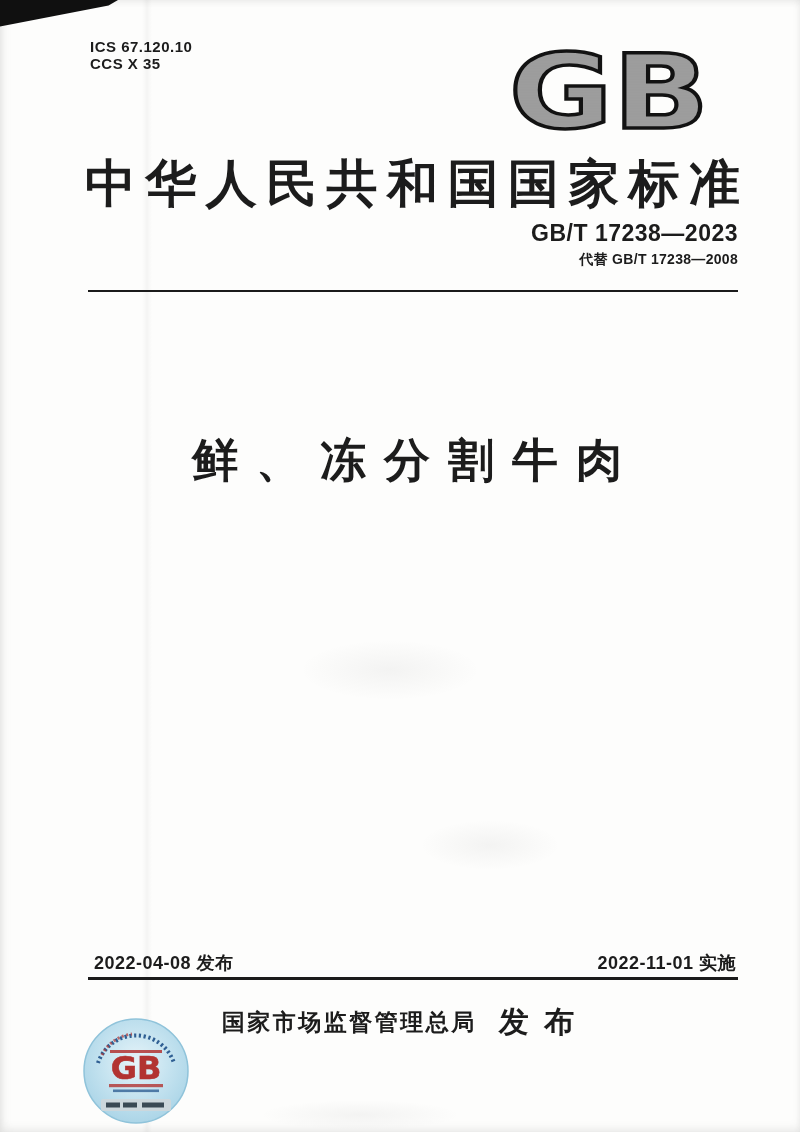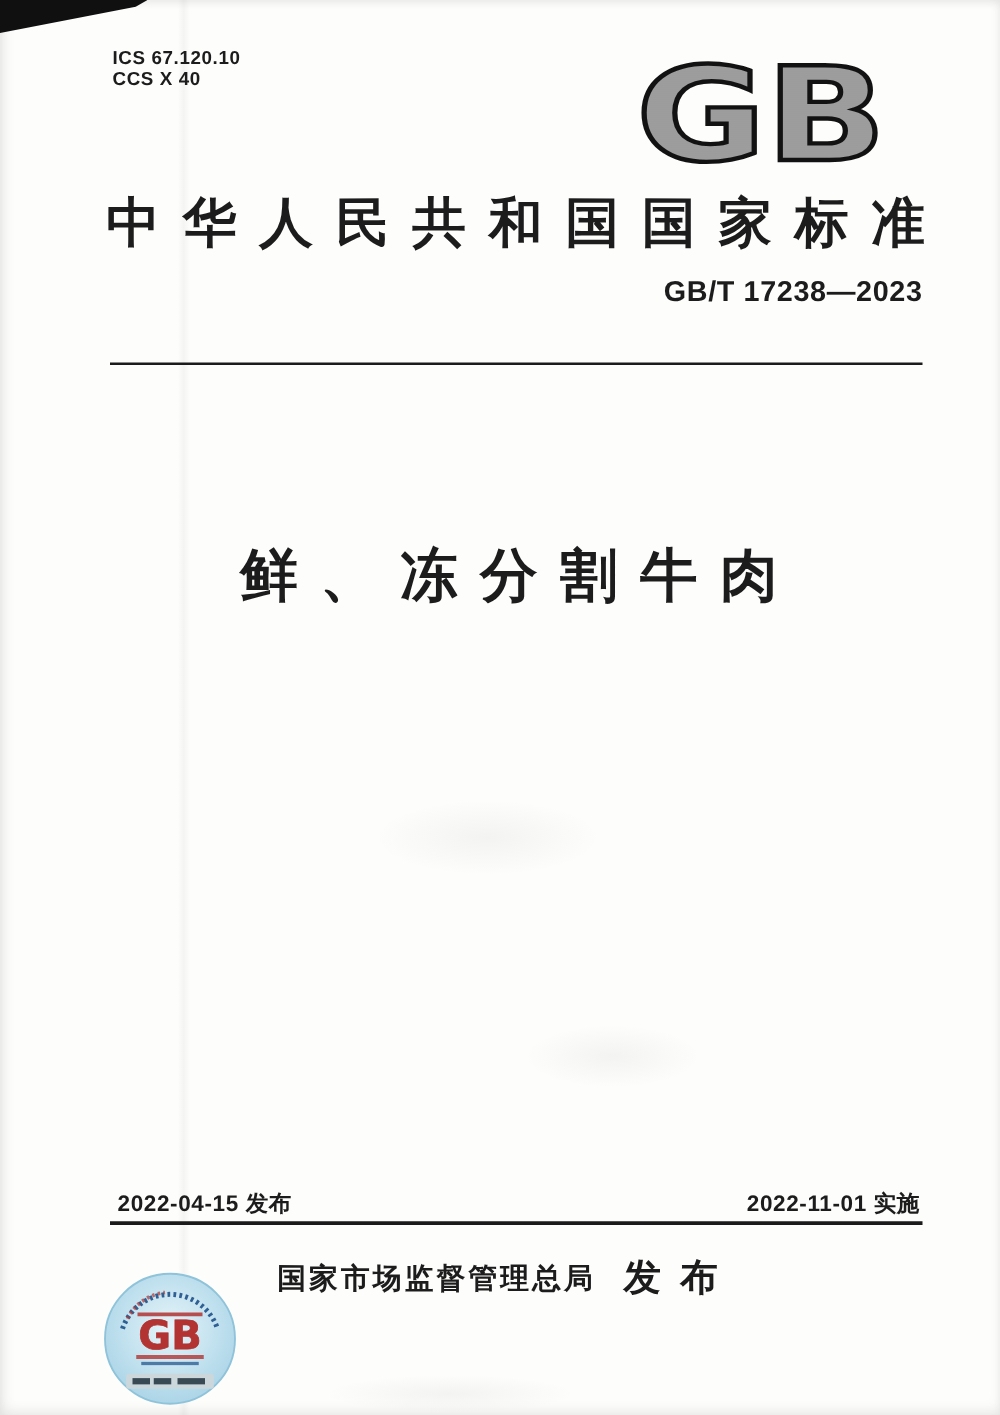--- a/index.html
+++ b/index.html
@@ -33,21 +33,21 @@
 
   .ics-block {
     position: absolute; left: 90px; top: 38px;
     font-family: "Liberation Sans", "DejaVu Sans", sans-serif;
     font-weight: bold; font-size: 15px; line-height: 17px; letter-spacing: 0.5px;
   }
   .gb-logo { position: absolute; left: 503px; top: 40px; width: 212px; height: 102px; }
 
   .masthead-title {
     position: absolute; left: 85px; top: 150px; width: 655px;
-    font-size: 43px; font-weight: bold;
+    font-size: 51px; font-weight: bold;
     text-align: justify; text-align-last: justify;
     white-space: nowrap;
   }
   .std-number-block {
     position: absolute; right: 62px; top: 220px; text-align: right;
     font-family: "Liberation Sans", "DejaVu Sans", sans-serif; font-weight: bold;
   }
   .std-number { font-size: 23px; letter-spacing: 0.5px; }
   .std-replaces { font-size: 14px; margin-top: 4px; letter-spacing: 0.3px; }
 
@@ -90,44 +90,45 @@
 <div class="page">
 
   <div class="corner-artifact"></div>
   <div class="crease"></div>
   <div class="smudge s1"></div>
   <div class="smudge s2"></div>
   <div class="smudge s3"></div>
 
   <div class="ics-block">
     <div>ICS 67.120.10</div>
-    <div>CCS X 40</div>
+    <div>CCS X 35</div>
   </div>
 
   <svg class="gb-logo" viewBox="0 0 212 102" xmlns="http://www.w3.org/2000/svg">
     <defs>
       <pattern id="hatch" width="3.2" height="3.2" patternUnits="userSpaceOnUse">
         <rect width="3.2" height="3.2" fill="#f5f5f5"></rect>
         <path d="M0 0.8 H3.2 M0 2.4 H3.2" stroke="#2b2b2b" stroke-width="0.7"></path>
       </pattern>
     </defs>
     <text x="106" y="88" text-anchor="middle" font-family="'DejaVu Sans', sans-serif" font-weight="bold" font-size="104" textLength="200" lengthAdjust="spacingAndGlyphs" fill="url(#hatch)" stroke="#121212" stroke-width="3.5">GB</text>
   </svg>
 
   <div class="masthead-title">中华人民共和国国家标准</div>
 
   <div class="std-number-block">
     <div class="std-number">GB/T 17238—2023</div>
+    <div class="std-replaces">代替 GB/T 17238—2008</div>
   </div>
 
   <div class="rule-top"></div>
 
   <div class="doc-title-cn">鲜、冻分割牛肉</div>
 
-  <div class="date-issue">2022-04-15 发布</div>
+  <div class="date-issue">2022-04-08 发布</div>
   <div class="date-impl">2022-11-01 实施</div>
   <div class="rule-bottom"></div>
 
   <div class="publisher-row">
     <div class="publisher-lines">
       <div>国家市场监督管理总局</div>
     </div>
     <div class="release-label">发 布</div>
   </div>
 

